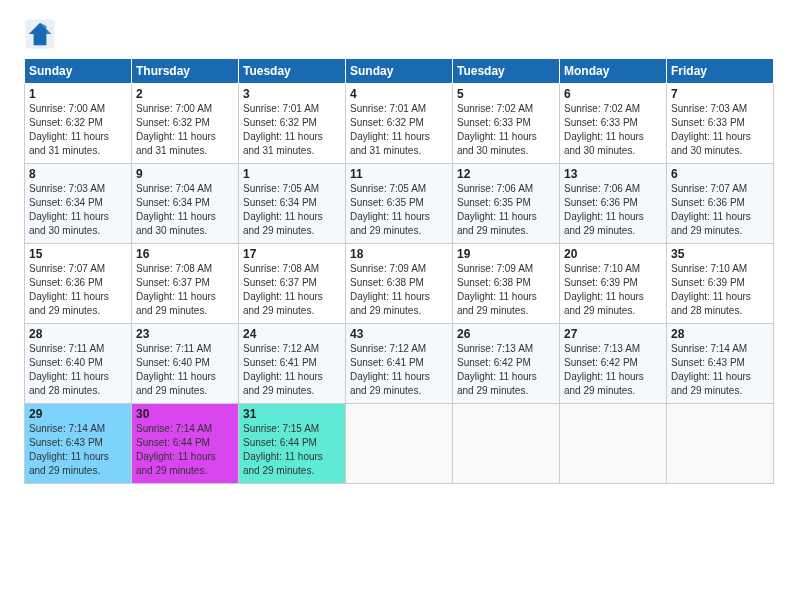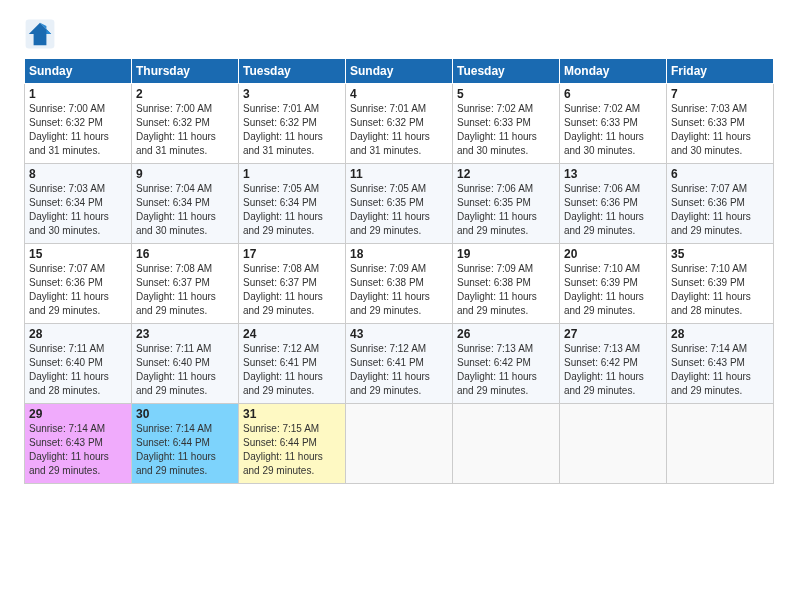--- a/index.html
+++ b/index.html
@@ -246,29 +246,29 @@
           <td>
             <span class="day-num">27</span>
             <div class="day-info">Sunrise: 7:13 AM<br>Sunset: 6:42 PM<br>Daylight: 11 hours and 29 minutes.</div>
           </td>
           <td>
             <span class="day-num">28</span>
             <div class="day-info">Sunrise: 7:14 AM<br>Sunset: 6:43 PM<br>Daylight: 11 hours and 29 minutes.</div>
           </td>
         </tr>
         <tr>
-          <td style="background: #f0abfc;">
+          <td style="background: #7dd3fc;">
             <span class="day-num">29</span>
             <div class="day-info">Sunrise: 7:14 AM<br>Sunset: 6:43 PM<br>Daylight: 11 hours and 29 minutes.</div>
           </td>
-          <td style="background: #7dd3fc;">
+          <td style="background: #d946ef;">
             <span class="day-num">30</span>
             <div class="day-info">Sunrise: 7:14 AM<br>Sunset: 6:44 PM<br>Daylight: 11 hours and 29 minutes.</div>
           </td>
-          <td style="background: #fef9c3;">
+          <td style="background: #5eead4;">
             <span class="day-num">31</span>
             <div class="day-info">Sunrise: 7:15 AM<br>Sunset: 6:44 PM<br>Daylight: 11 hours and 29 minutes.</div>
           </td>
           <td class="empty-cell" style="background: rgb(240, 240, 240);"></td>
           <td class="empty-cell" style="background: rgb(240, 240, 240);"></td>
           <td class="empty-cell" style="background: rgb(240, 240, 240);"></td>
           <td class="empty-cell" style="background: rgb(240, 240, 240);"></td>
         </tr>
       </tbody>
   </table>

